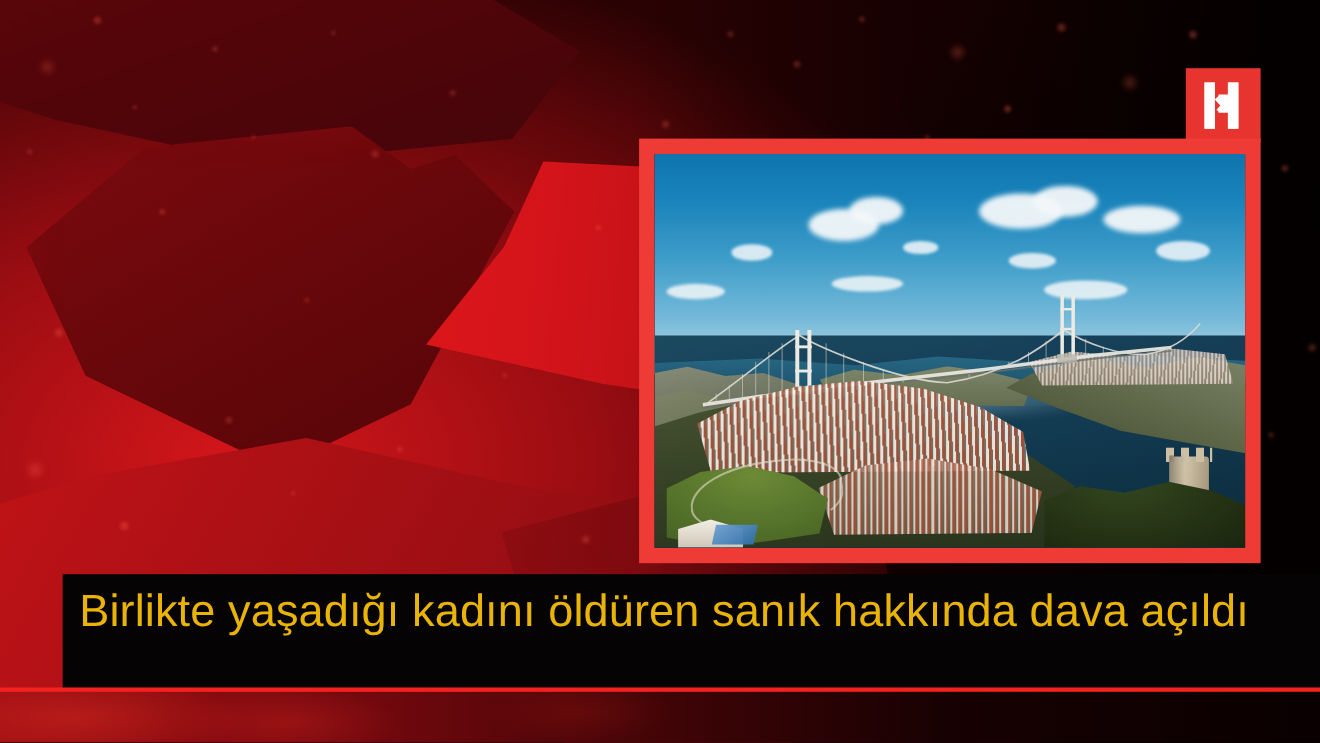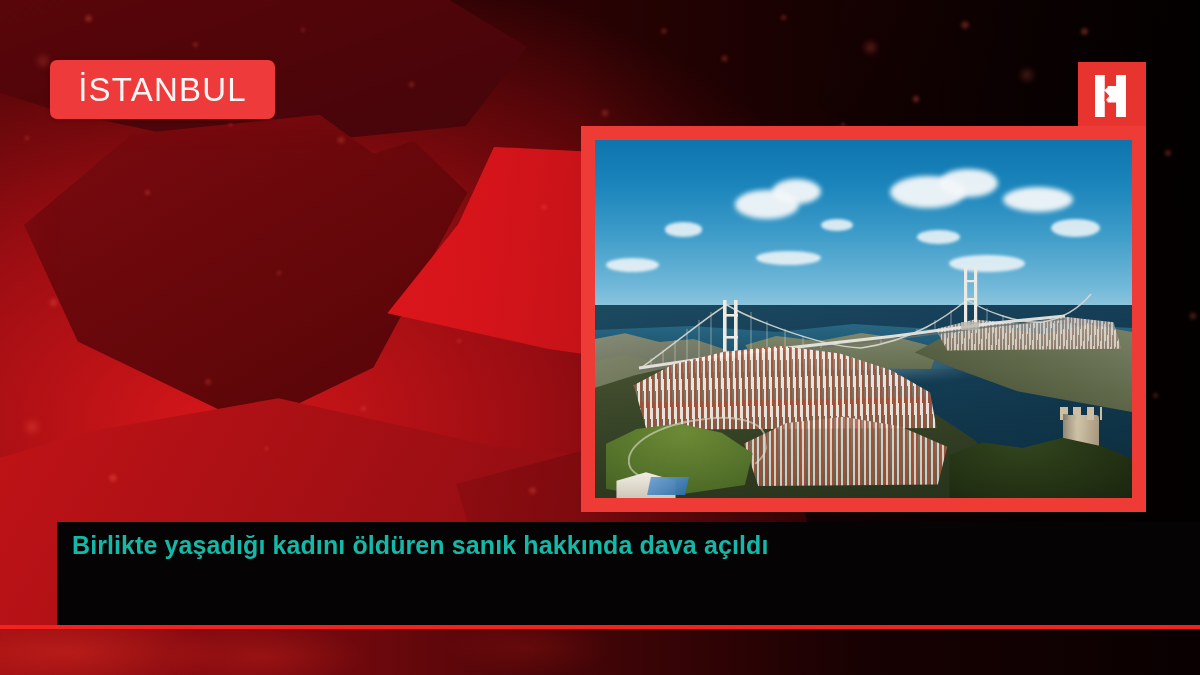--- a/index.html
+++ b/index.html
@@ -268,23 +268,23 @@
   }
 
   
   .headline-band {
     position:absolute; left:57px; top:522px;
     width:1143px; height:105px;
     background:#060304;
     padding:7px 20px 0 15px;
   }
   .headline-band h1 {
-    color:#14b8a6;
-    font-size:25px;
-    font-weight:700;
+    color:#eab308;
+    font-size:41px;
+    font-weight:400;
     line-height:1.30;
     letter-spacing:.1px;
   }
 
   .red-rule {
     position:absolute; left:0; top:625px;
     width:1200px; height:4px;
     background:#f3221f;
   }
 
@@ -356,23 +356,20 @@
       <div class="bokeh" style="left:55%; top:4%; width:8px; height:8px;background:radial-gradient(circle, rgba(255,120,100,0.33) 0%, rgba(255,70,50,0.08) 55%, rgba(255,40,30,0) 100%);filter:blur(1.6px);"></div>
       <div class="bokeh" style="left:99%; top:46%; width:10px; height:10px;background:radial-gradient(circle, rgba(255,120,100,0.33) 0%, rgba(255,70,50,0.08) 55%, rgba(255,40,30,0) 100%);filter:blur(1.6px);"></div>
       <div class="bokeh" style="left:96%; top:58%; width:7px; height:7px;background:radial-gradient(circle, rgba(255,120,100,0.32) 0%, rgba(255,70,50,0.07) 55%, rgba(255,40,30,0) 100%);filter:blur(1.6px);"></div>
       <div class="bokeh" style="left:2%; top:20%; width:6px; height:6px;background:radial-gradient(circle, rgba(255,120,100,0.35) 0%, rgba(255,70,50,0.1) 55%, rgba(255,40,30,0) 100%);filter:blur(1.6px);"></div>
       <div class="bokeh" style="left:10%; top:14%; width:5px; height:5px;background:radial-gradient(circle, rgba(255,120,100,0.37) 0%, rgba(255,70,50,0.12) 55%, rgba(255,40,30,0) 100%);filter:blur(1.6px);"></div>
       <div class="bokeh" style="left:16%; top:6%; width:7px; height:7px;background:radial-gradient(circle, rgba(255,120,100,0.33999999999999997) 0%, rgba(255,70,50,0.09) 55%, rgba(255,40,30,0) 100%);filter:blur(1.6px);"></div>
       <div class="bokeh" style="left:19%; top:18%; width:5px; height:5px;background:radial-gradient(circle, rgba(255,120,100,0.33) 0%, rgba(255,70,50,0.08) 55%, rgba(255,40,30,0) 100%);filter:blur(1.6px);"></div>
       <div class="bokeh" style="left:25%; top:4%; width:6px; height:6px;background:radial-gradient(circle, rgba(255,120,100,0.32) 0%, rgba(255,70,50,0.07) 55%, rgba(255,40,30,0) 100%);filter:blur(1.6px);"></div>
     </div>
 
-  <div class="city-badge">
-    <span>İSTANBUL</span>
-  </div>
 
   <div class="logo">
     <svg viewBox="0 0 68 68" aria-hidden="true">
       <path fill="#ffffff" d="M17 13 h9.5 v15.2 l3.2 -3.0 v-1.2 l8.6 0 v-11 h9.5 v42 h-9.5 v-14.4 h-8.6 v-1.2 l-3.2 -3.0 v18.6 h-9.5 z"></path>
       <rect fill="#ffffff" x="17" y="13" width="9.5" height="42"></rect>
       <rect fill="#ffffff" x="38.3" y="13" width="9.5" height="42"></rect>
       <rect fill="#ffffff" x="26.5" y="30" width="11.8" height="8"></rect>
       <path fill="#e8342f" d="M26.5 28.6 L31.4 34 L26.5 39.4 Z"></path>
     </svg>
   </div>

